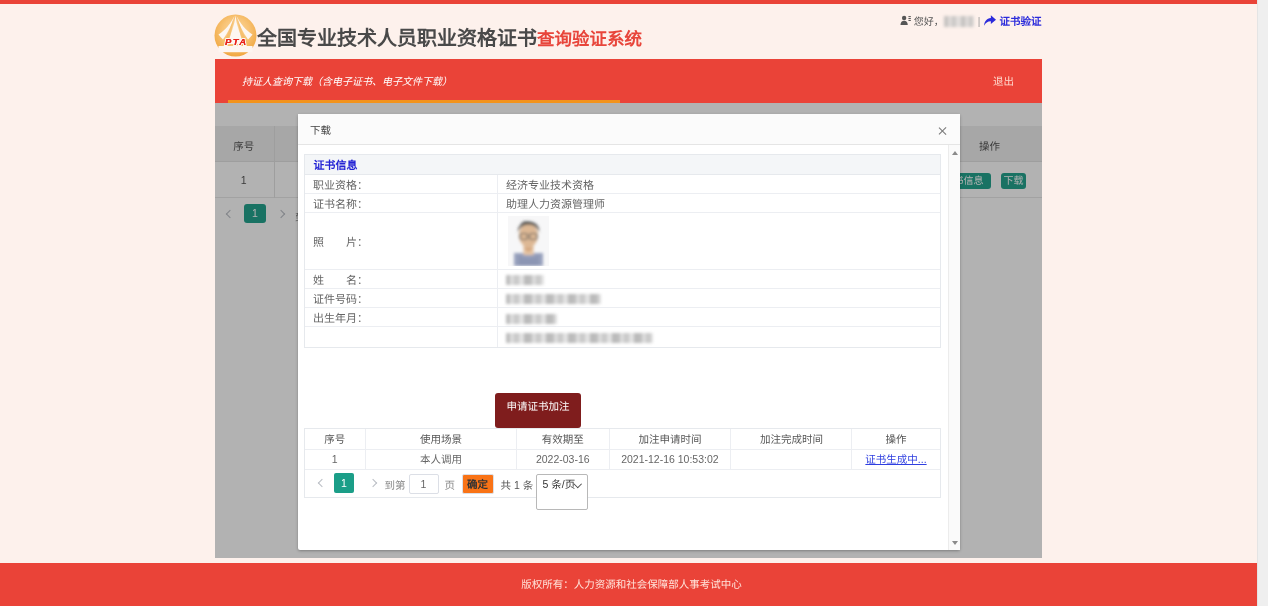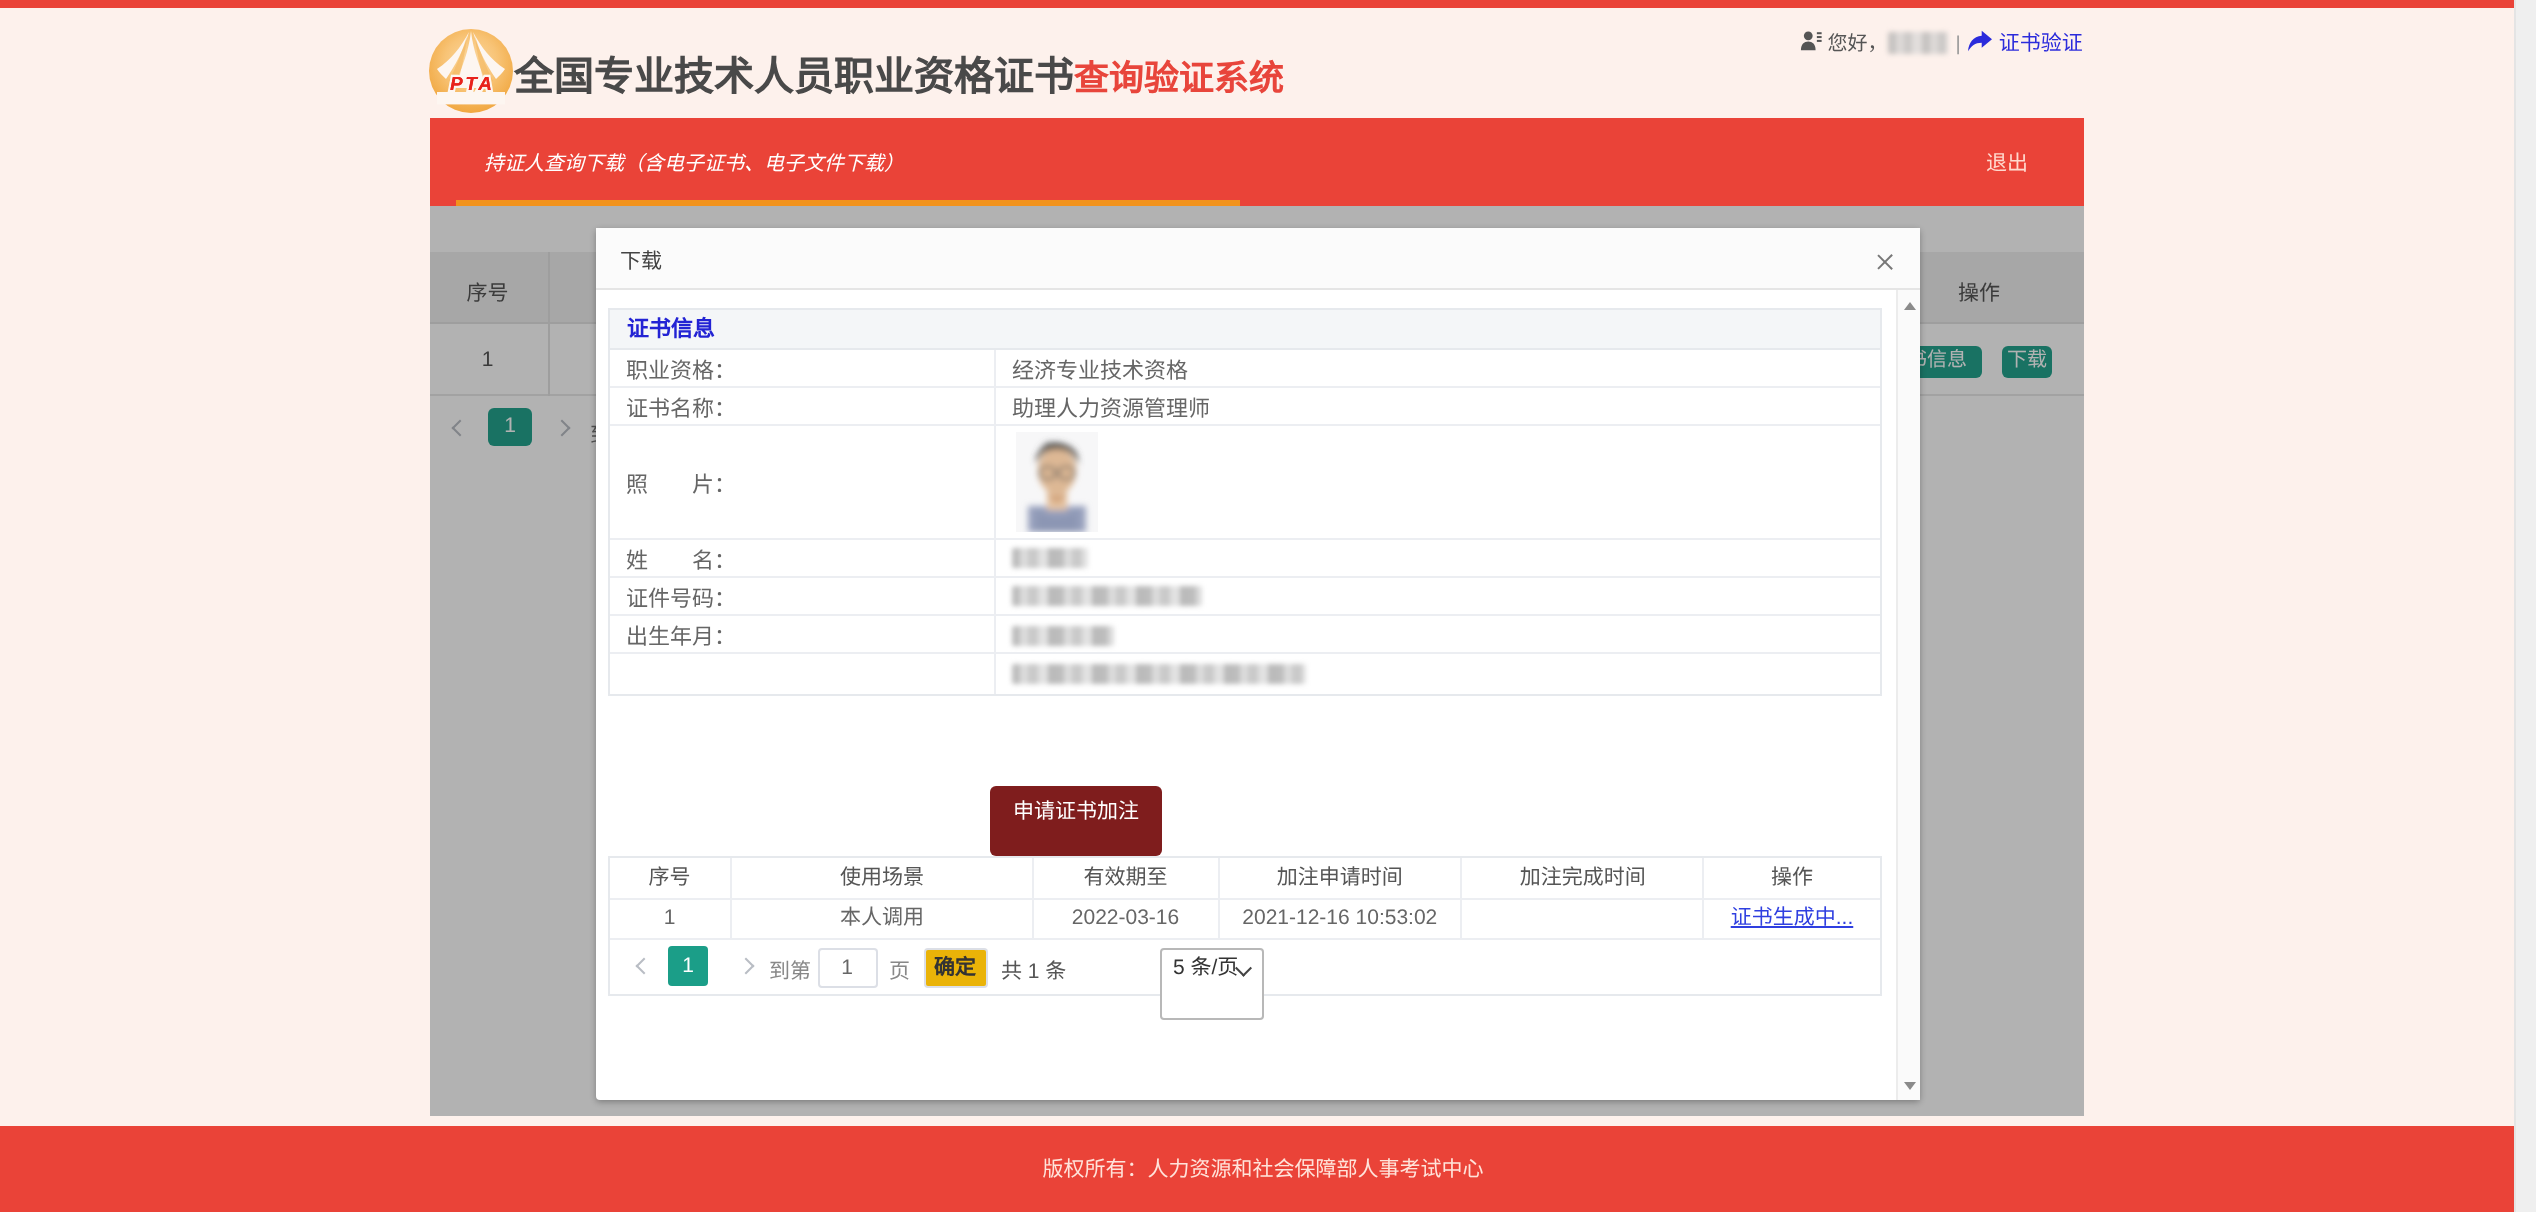--- a/index.html
+++ b/index.html
@@ -8,21 +8,21 @@
 .abs{position:absolute;}
 
 #topline{left:0;top:0;width:1257px;height:4px;background:#ea4338;}
 
 #pagescroll{left:1257px;top:0;width:11px;height:606px;background:#efefef;border-left:1px solid #e4e4e4;}
 
 #title{left:257px;top:21.5px;font-size:20px;font-weight:bold;color:#494949;letter-spacing:0;white-space:nowrap;}
 #title .red{font-size:17.5px;color:#e8453b;}
 #userbar{top:13px;left:900px;width:143px;font-size:10px;color:#555;white-space:nowrap;}
 #userbar .nm{display:inline-block;width:30px;height:11px;background:repeating-linear-gradient(90deg,#c6c3c1 0 4px,#ddd9d7 4px 8px,#ccc9c7 8px 12px,#e2dedc 12px 17px);filter:blur(1.4px);vertical-align:-2px;border-radius:1px;}
-#userbar .lk{color:#2b2bdb;font-weight:normal;font-size:10.5px;}
+#userbar .lk{color:#2b2bdb;font-weight:bold;font-size:10.5px;}
 #userbar .sep{color:#999;margin:0 4px;}
 
 #nav{left:215px;top:59px;width:827px;height:44px;background:#ea4338;color:#fff;}
 #nav .tab{position:absolute;left:27px;top:14px;font-size:10px;color:#fff;font-style:italic;}
 #nav .out{position:absolute;left:778px;top:14px;font-size:10.5px;color:#ffd9ce;}
 #nav .line{position:absolute;left:13px;bottom:0;width:392px;height:3.5px;background:#f2931c;}
 
 #card{left:215px;top:103px;width:827px;height:455px;background:#fff;}
 #card .thead{position:absolute;left:0;top:23px;width:827px;height:36px;background:#f0f0f0;border-bottom:1px solid #e2e2e2;}
 #card .trow{position:absolute;left:0;top:59px;width:827px;height:36px;background:#fff;border-bottom:1px solid #e8e8e8;}
@@ -77,23 +77,23 @@
 .w1{width:61.5px}.w2{width:151px}.w3{width:92.5px}.w4{width:121.8px}.w5{width:121.2px}.w6{flex:1}
 .blue{color:#2f3fe0;text-decoration:underline;}
 
 #mpage{position:absolute;left:0;top:0;width:100%;height:27.6px;font-size:10.5px;color:#666;}
 
 #mpage .g1{position:absolute;left:29.5px;top:3px;width:20px;height:20px;background:#1b9e88;color:#fff;text-align:center;line-height:20px;border-radius:2px;font-size:10.5px;}
 
 #mpage .dj{position:absolute;left:80px;top:7px;color:#888;}
 #mpage .inp{position:absolute;left:104px;top:4px;width:30px;height:20px;border:1px solid #dcdfe6;border-radius:2px;text-align:center;line-height:18px;background:#fff;}
 #mpage .ye{position:absolute;left:140px;top:7px;color:#888;}
-#mpage .ok{position:absolute;left:157px;top:4px;width:32px;height:20px;border:1px solid #dcdfe6;border-radius:2px;text-align:center;line-height:18px;font-weight:bold;color:#333;background:#eab308;}
+#mpage .ok{position:absolute;left:157px;top:4px;width:32px;height:20px;border:1px solid #dcdfe6;border-radius:2px;text-align:center;line-height:18px;font-weight:bold;color:#333;background:#f97316;}
 #mpage .tot{position:absolute;left:196px;top:7px;color:#555;}
-#mpage .sel{position:absolute;left:231px;top:4px;width:52px;height:36px;border:1px solid #b8b8b8;border-radius:2px;background:#fff;line-height:18px;padding-left:6px;color:#333;margin-left:44px;}
+#mpage .sel{position:absolute;left:231px;top:4px;width:52px;height:36px;border:1px solid #b8b8b8;border-radius:2px;background:#fff;line-height:18px;padding-left:6px;color:#333;}
 #mpage .sel:after{content:"";position:absolute;right:6px;top:6px;width:4.5px;height:4.5px;border-right:1.4px solid #444;border-bottom:1.4px solid #444;transform:rotate(45deg);}
 </style>
 </head>
 <body>
 <div class="abs" id="topline"></div>
 <div class="abs" id="pagescroll"></div>
 
 <svg class="abs" id="logo" style="left:214px;top:14px" width="43" height="43" viewBox="0 0 43 43">
   <defs>
     <radialGradient id="lg" cx="50%" cy="40%" r="62%">

